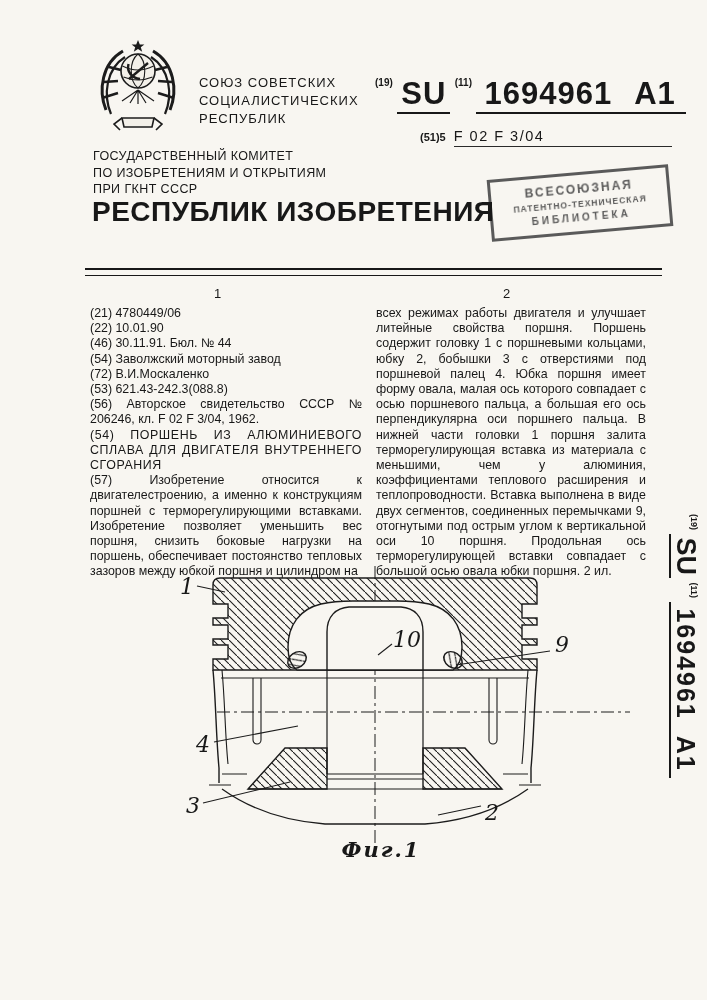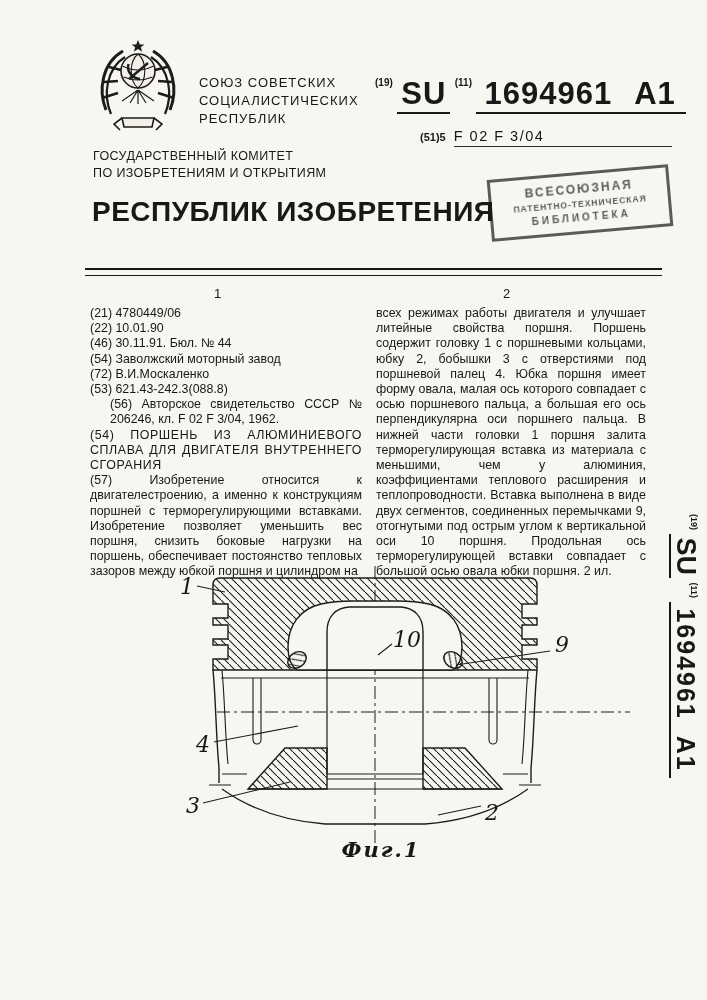--- a/index.html
+++ b/index.html
@@ -28,21 +28,21 @@
   .stamp .s1{font-size:12px;font-weight:bold;letter-spacing:2px;}
   .stamp .s2{font-size:8.5px;font-weight:bold;letter-spacing:1px;margin-top:3px;}
   .stamp .s3{font-size:10px;font-weight:bold;letter-spacing:3px;margin-top:3px;}
   .doctitle{left:92px;top:196px;font-size:28px;font-weight:bold;letter-spacing:.5px;}
   .docsub{left:93px;top:244px;font-size:14px;letter-spacing:1.4px;}
   .rule{left:85px;top:268px;width:577px;height:5px;border-top:2.5px solid #181818;border-bottom:1.2px solid #181818;}
   .colnum{font-size:13px;}
   
   .col{width:272px;font-size:12.4px;line-height:15.2px;text-align:justify;}
   .col .entry{text-align:left;}
-  .col .entry.wrap{text-align:justify;margin-left:20px;}
+  .col .entry.wrap{text-align:justify;}
   .col .title54{text-align:justify;letter-spacing:.6px;}
   
   .sidebar{left:701px;top:514px;transform:rotate(90deg);transform-origin:0 0;white-space:nowrap;}
   .sidebar .small{font-size:9px;font-weight:bold;vertical-align:14px;}
   .sidebar .su{font-size:27px;font-weight:bold;border-bottom:2px solid #181818;padding:0 3px 0 3px;}
   .sidebar .num{font-size:25px;font-weight:bold;border-bottom:2px solid #181818;padding:0 6px 1px 6px;letter-spacing:2px;}
   .sidebar .kind{margin-left:16px;}
   svg text{fill:#181818;}
   .figlabel{font-family:"DejaVu Serif",serif;font-style:italic;font-size:22px;}
   .figcaption{font-family:"DejaVu Serif",serif;font-style:italic;font-size:21px;font-weight:bold;letter-spacing:2px;}
@@ -84,20 +84,21 @@
     <span class="num"><span>1694961</span><span class="kind">A1</span></span>
   </div>
 
   <div class="abs ipcrow">
     <span class="lbl">(51)5</span><span class="code">F 02 F 3/04</span>
   </div>
 
   <div class="abs committee">
     <div>ГОСУДАРСТВЕННЫЙ КОМИТЕТ</div>
     <div>ПО ИЗОБРЕТЕНИЯМ И ОТКРЫТИЯМ</div>
+    <div>ПРИ ГКНТ СССР</div>
   </div>
 
   <div class="abs stamp">
     <div class="s1">ВСЕСОЮЗНАЯ</div>
     <div class="s2">ПАТЕНТНО-ТЕХНИЧЕСКАЯ</div>
     <div class="s3">БИБЛИОТЕКА</div>
   </div>
 
   <div class="abs doctitle">РЕСПУБЛИК ИЗОБРЕТЕНИЯ</div>
 

